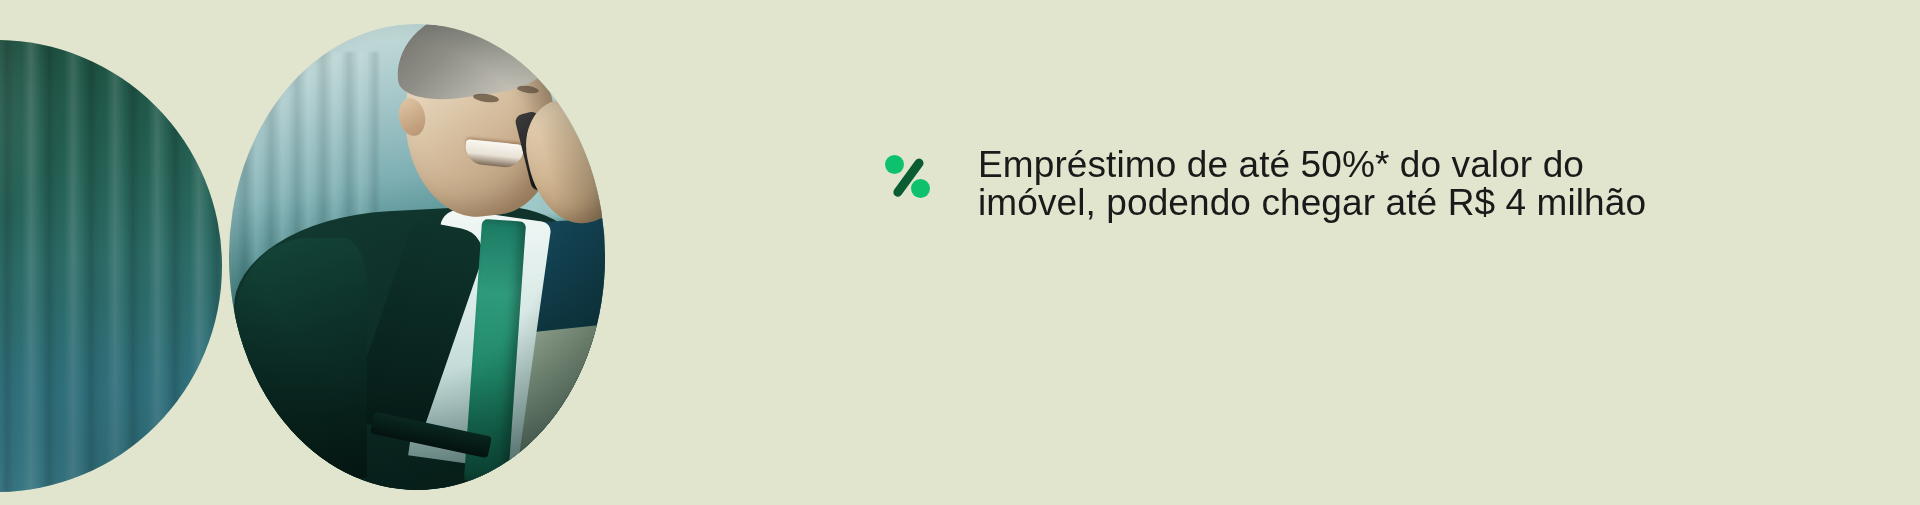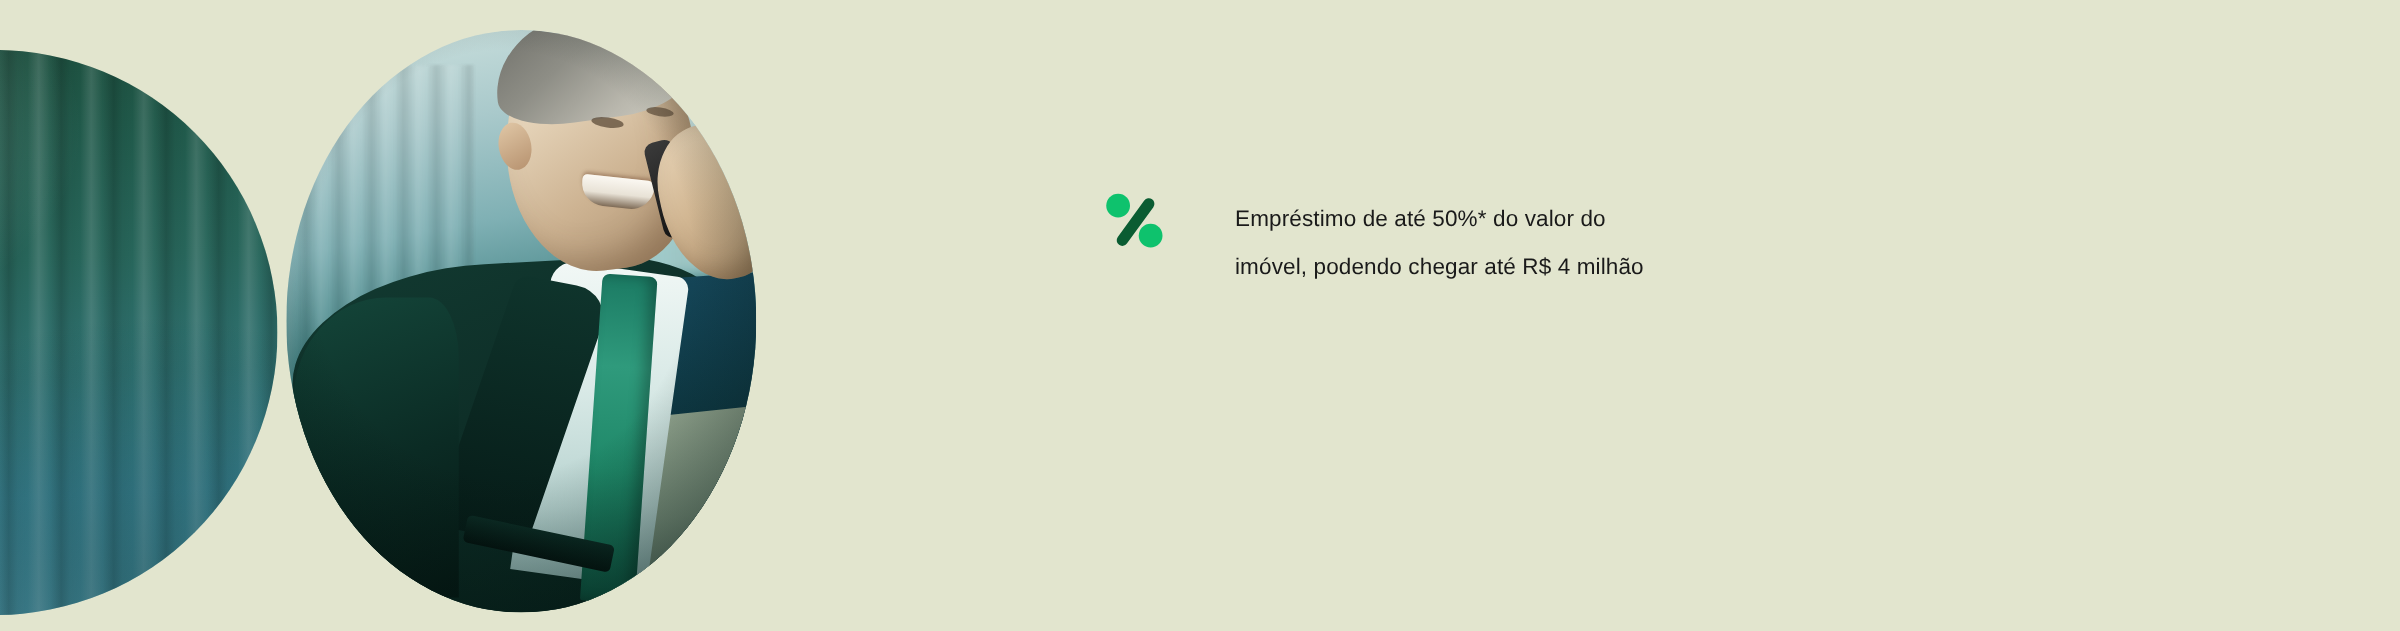--- a/index.html
+++ b/index.html
@@ -277,22 +277,22 @@
     left: 50%;
     top: 2px;
     width: 8.5px;
     height: 45px;
     margin-left: -4px;
     border-radius: 4.5px;
     transform: rotate(36deg);
   }
 
   .headline {
-    margin: 10px;
-    font-size: 18px;
+    margin: 0;
+    font-size: 37px;
     line-height: 38px;
     font-weight: 400;
     letter-spacing: .1px;
     color: #1a1a1a;
     white-space: nowrap;
     font-family: "Liberation Sans", "DejaVu Sans", sans-serif;
   }
   .headline .line { display: block; }
 </style>
 </head>

